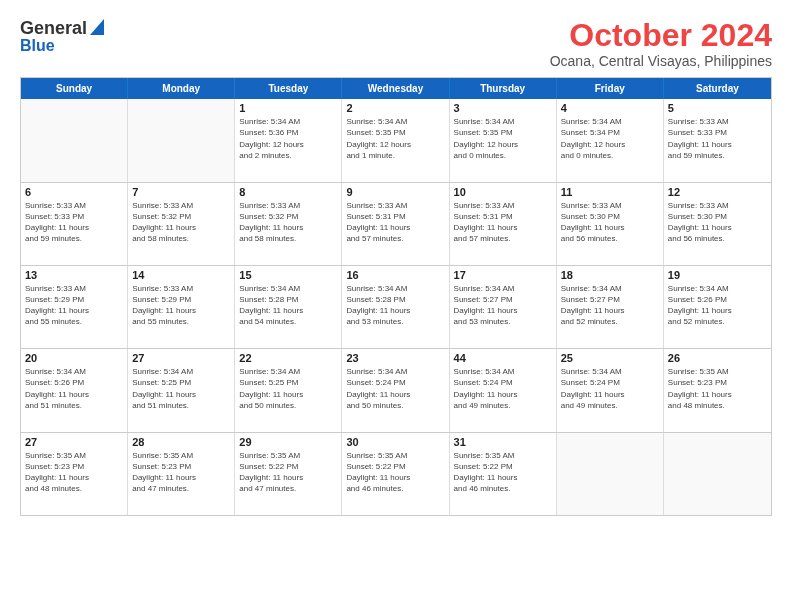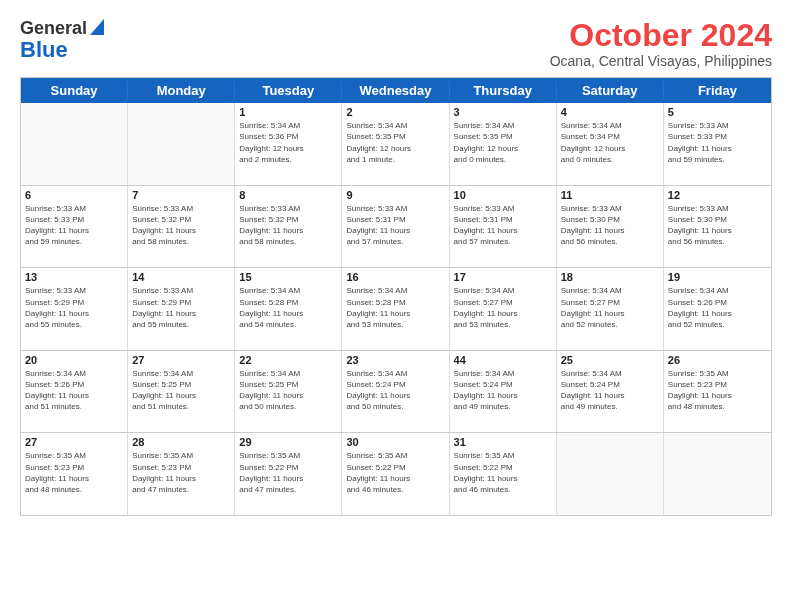--- a/index.html
+++ b/index.html
@@ -51,26 +51,25 @@
       flex-direction: column;
       border: 1px solid #ccc;
     }
     .cal-header-row {
       display: grid;
       grid-template-columns: repeat(7, 1fr);
       background: #1565c0;
     }
     .cal-header-cell {
       color: #fff;
-      font-size: 13px;
+      font-size: 10px;
       font-weight: bold;
       text-align: center;
       padding: 5px 2px;
       border-right: 1px solid #1976d2;
-      border-radius: 6px;
     }
     .cal-header-cell:last-child { border-right: none; }
     .cal-body {
       flex: 1;
       display: flex;
       flex-direction: column;
     }
     .cal-week {
       display: grid;
       grid-template-columns: repeat(7, 1fr);
@@ -107,37 +106,37 @@
   <div class="header">
     <div class="logo">
       <div class="logo-row">
         <span style="font-size:18px;font-weight:bold;color:#333;">General</span>
         <span style="display:inline-block;margin-left:3px;vertical-align:middle;">
           <svg width="14" height="16" viewBox="0 0 14 16">
               <polygon points="0,16 14,16 14,0" fill="#1565c0"></polygon>
             </svg>
         </span>
       </div>
-      <span style="font-size:22px;font-weight:bold;color:#1565c0;margin-top:-2px;">Blue</span>
+      <span style="font-size:16px;font-weight:bold;color:#1565c0;margin-top:-2px;">Blue</span>
     </div>
     <div class="title-area">
       <div class="calendar-title">October 2024</div>
       <div class="calendar-subtitle">Ocana, Central Visayas, Philippines</div>
     </div>
   </div>
 
   <div class="calendar">
     <div class="cal-header-row">
       <div class="cal-header-cell">Sunday</div>
       <div class="cal-header-cell">Monday</div>
       <div class="cal-header-cell">Tuesday</div>
       <div class="cal-header-cell">Wednesday</div>
       <div class="cal-header-cell">Thursday</div>
+      <div class="cal-header-cell">Friday</div>
       <div class="cal-header-cell">Saturday</div>
-      <div class="cal-header-cell">Friday</div>
     </div>
     <div class="cal-body" id="cal-body">
     <div class="cal-week">
           <div class="cal-cell empty"></div>
           <div class="cal-cell empty"></div>
           <div class="cal-cell">
             <div class="day-num">1</div>
             <div class="day-info" style="white-space: pre-line;">Sunrise: 5:34 AM
 Sunset: 5:36 PM
 Daylight: 12 hours

